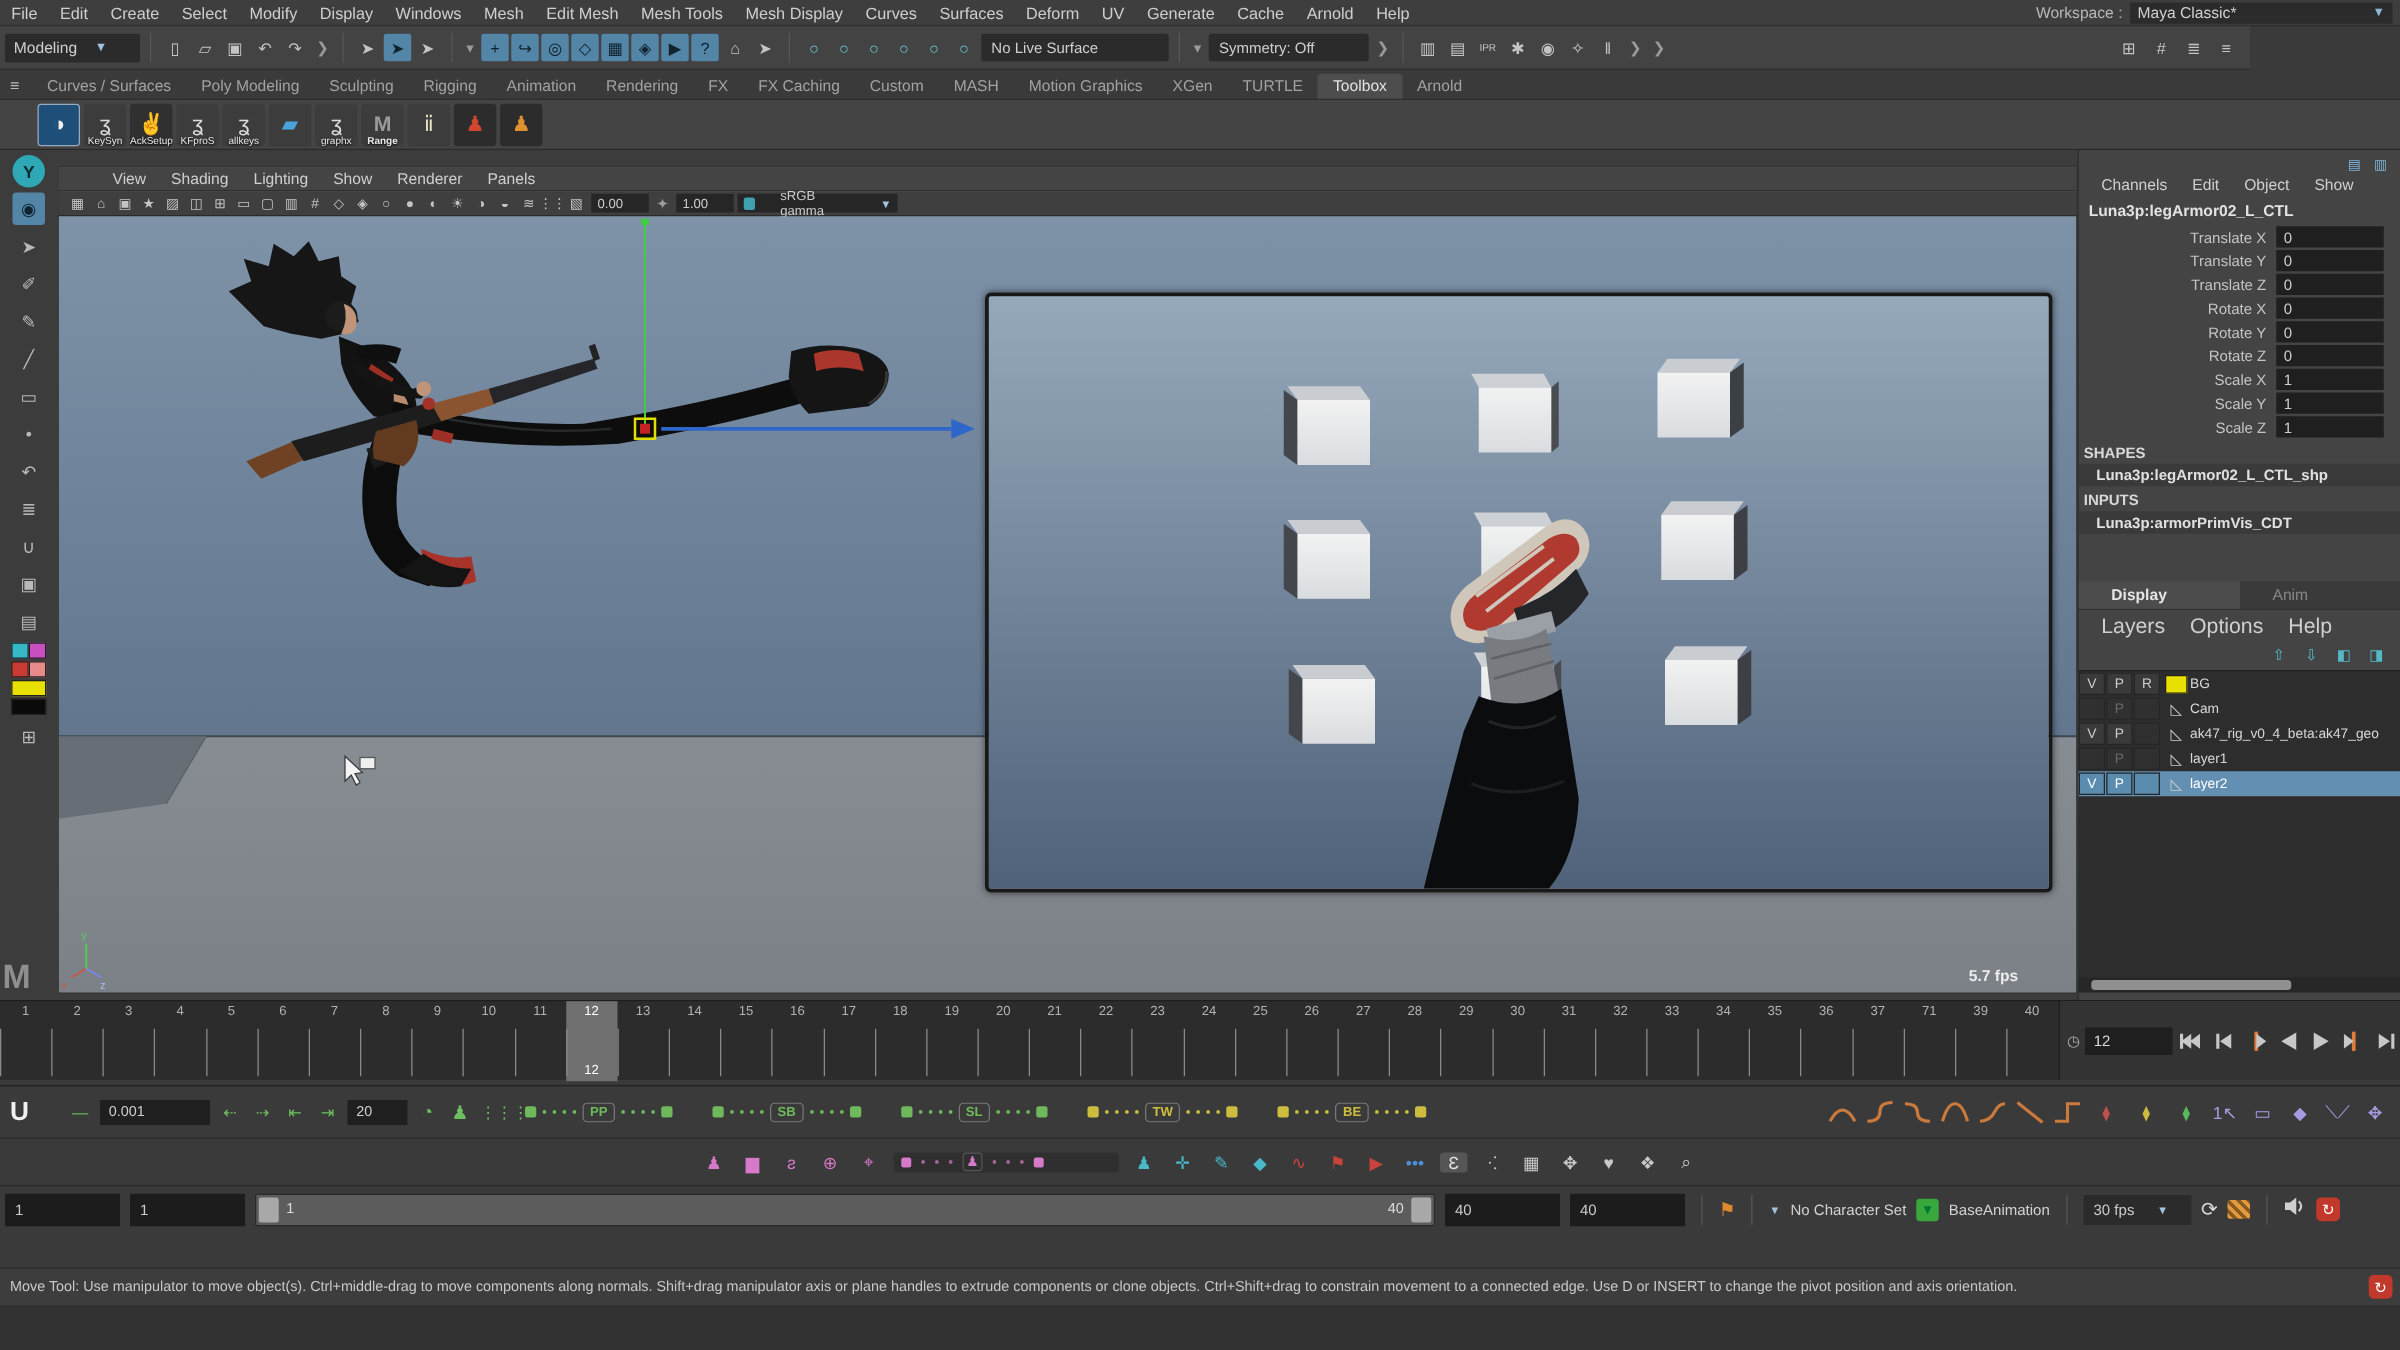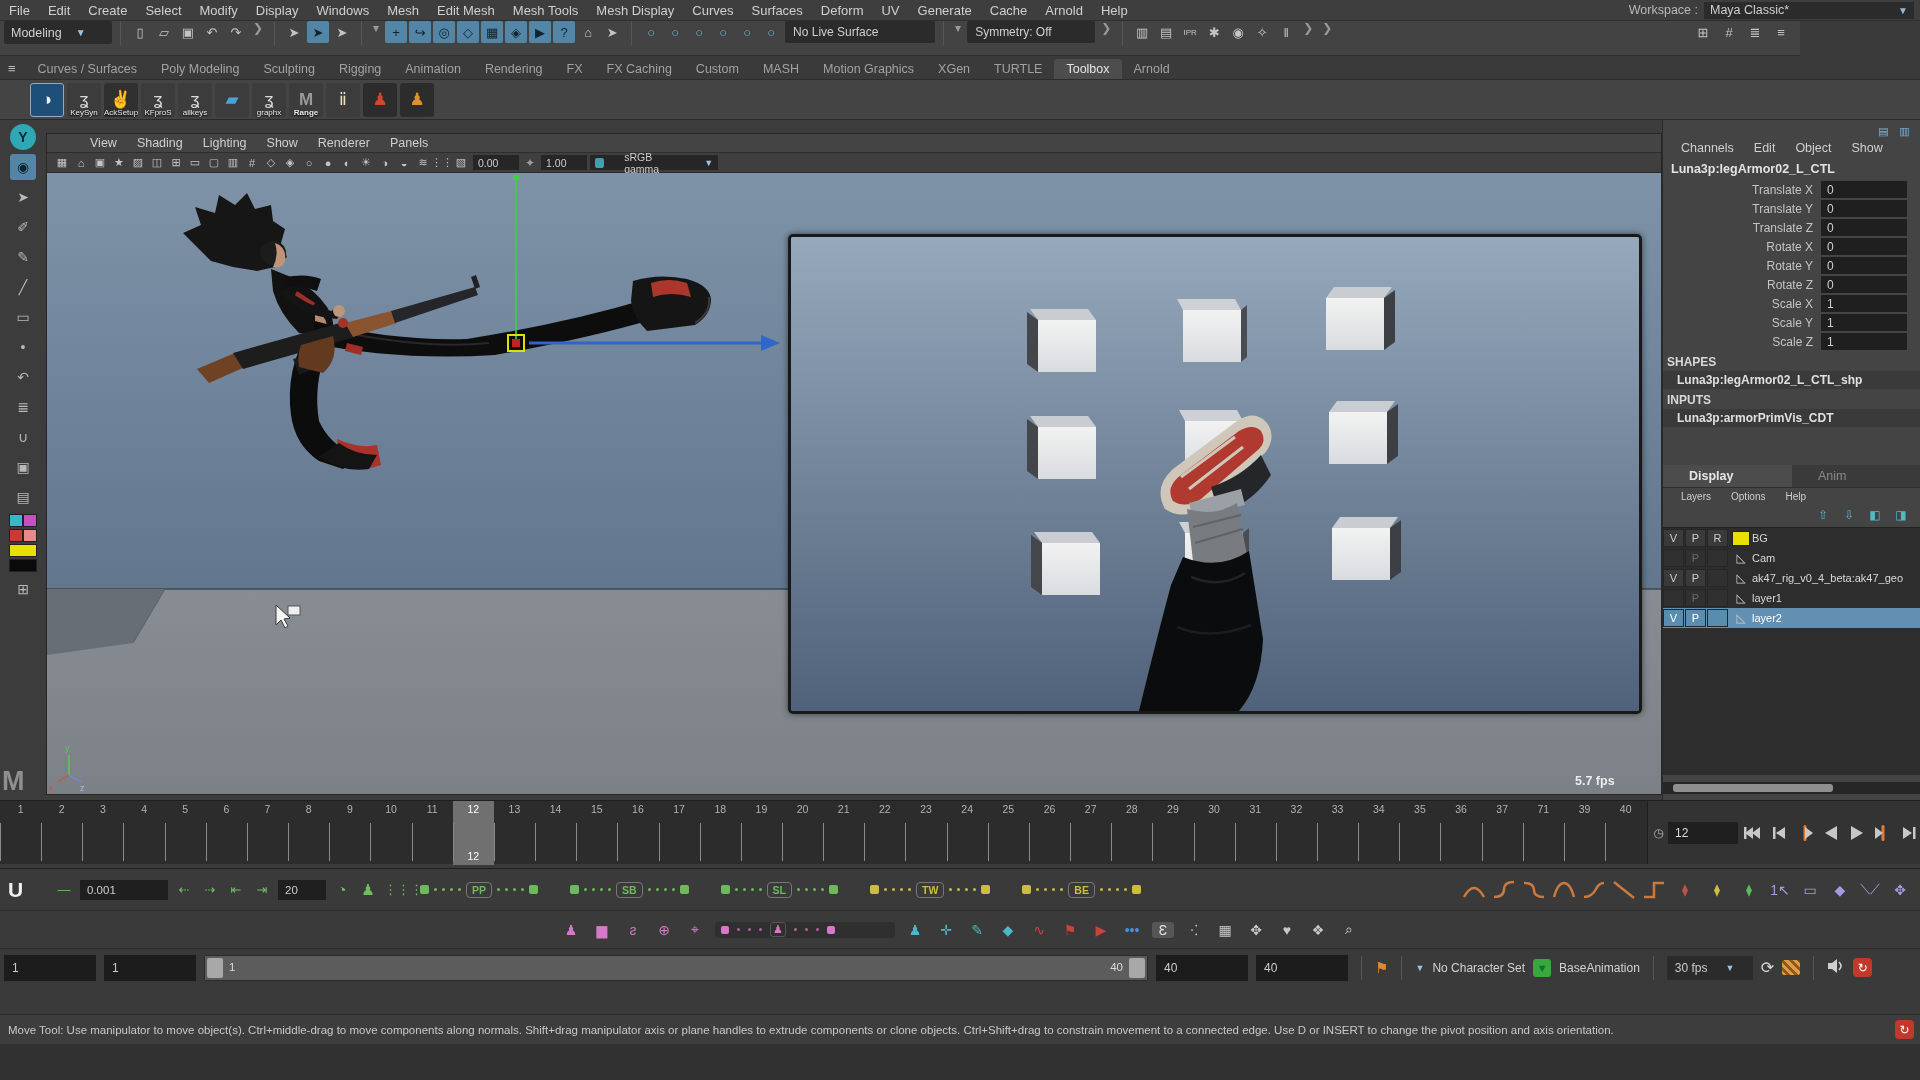--- a/index.html
+++ b/index.html
@@ -9,21 +9,21 @@
 
   
   #menubar { left:0; top:0; width:1920px; height:21px; background:#3e3e3e; display:flex; align-items:center; border-bottom:1px solid #2e2e2e;}
   #menubar .mi { color:#cfcfcf; font-size:13px; padding:0 9px; cursor:default; }
   #workspace { margin-left:auto; display:flex; align-items:center; gap:6px; padding-right:6px;}
   #workspace .wl { color:#b8b8b8; font-size:12.5px; }
   #workspace .wv { background:#2b2b2b; color:#cfcfcf; font-size:12.5px; width:210px; height:17px; line-height:17px; padding:0 6px; display:flex; }
   #workspace .wv .car { margin-left:auto; color:#8fb8d8; font-size:10px; }
 
   
-  #toolbar { left:0; top:21px; width:1800px; height:35px; background:#434343; display:flex; border-bottom:1px solid #2c2c2c; padding-left:4px; gap:3px;}
+  #toolbar { left:0; top:21px; width:1800px; height:35px; background:#434343; display:flex; align-items:center; border-bottom:1px solid #2c2c2c; padding-left:4px; gap:3px;}
   .dd { background:#2b2b2b; height:23px; display:flex; align-items:center; color:#cfcfcf; font-size:12.5px; padding:0 7px; border-radius:2px;}
   .dd .car { margin-left:14px; color:#9fc3de; font-size:10px; }
   .sep { width:1px; height:24px; background:#575757; margin:0 5px; }
   .brk { color:#9a9a9a; font-size:12px; margin:0 3px; }
   .icon { width:22px; height:22px; display:flex; align-items:center; justify-content:center; color:#c4c4c4; font-size:13px; border-radius:2px; }
   .icon.sm { width:18px; height:18px; font-size:11px; }
   .icon.hl { background:#5285a6; color:#10232e; }
   .icon.teal { color:#67c4cf; }
   .fieldbox { background:#2b2b2b; height:22px; color:#cfcfcf; font-size:12px; display:flex; align-items:center; padding:0 8px; border-radius:2px; }
 
@@ -82,21 +82,21 @@
   .cb-row .lab { width:158px; text-align:right; color:#c4c4c4; font-size:12px; padding-right:8px; }
   .cb-row .val { width:86px; height:17px; background:#1f1f1f; color:#cfcfcf; font-size:12px; padding:0 6px; display:flex; align-items:center; }
   .cb-sec { color:#d8d8d8; font-weight:bold; font-size:12px; padding:4px 0 2px 4px; }
   .cb-sub { color:#e0e0e0; font-weight:bold; font-size:12px; background:#3a3a3a; padding:2px 0 2px 14px; }
 
   #layerpanel { position:absolute; left:0; top:345px; width:258px; }
   #lp-tabs { display:flex; border-bottom:1px solid #2f2f2f; }
   #lp-tabs .tab { flex:1; text-align:left; padding:4px 0 4px 26px; font-size:12.5px; color:#888; background:#3a3a3a; }
   #lp-tabs .tab.active { color:#e6e6e6; background:#4c4c4c; font-weight:bold;}
   #lp-menus { display:flex; padding:3px 0 2px 10px; gap:4px;}
-  #lp-menus .mi { color:#cfcfcf; font-size:10px; padding:0 8px;text-align:right; }
+  #lp-menus .mi { color:#cfcfcf; font-size:17px; padding:0 8px;text-align:right; }
   #lp-iconrow { display:flex; justify-content:flex-end; gap:10px; padding:3px 12px 4px 0; }
   #lp-iconrow .icon { width:16px; height:16px; color:#53b9c9; font-size:12px; }
   #lp-list { background:#2d2d2d; height:248px; border-top:1px solid #222; }
   .lay-row { display:flex; align-items:center; height:20px; }
   .lay-row.sel { background:#6390b2; }
   .lay-cell { width:21px; height:18px; background:#3a3a3a; border:1px solid #262626; margin-right:1px; color:#ccc; font-size:11px; display:flex; align-items:center; justify-content:center; }
   .lay-row.sel .lay-cell { background:#598cae; color:#fff; }
   .lay-cell.dim { color:#6a6a6a; background:#303030; }
   .lay-cell.off { color:transparent; background:#303030; }
   .lay-sw { width:18px; height:15px; margin:0 2px 0 3px; border:1px solid #222; }

